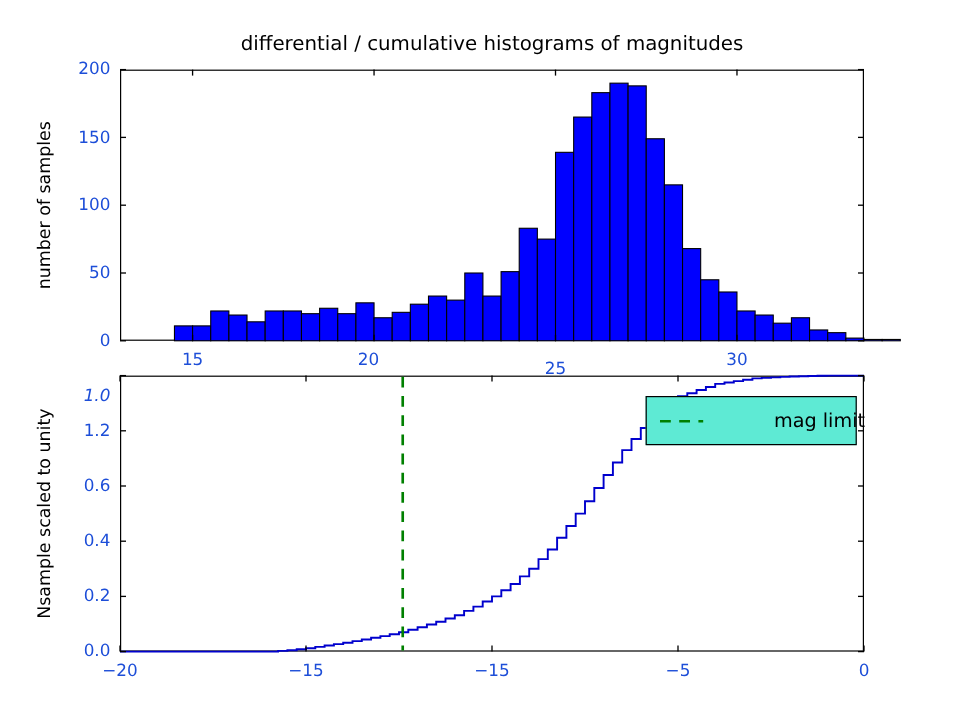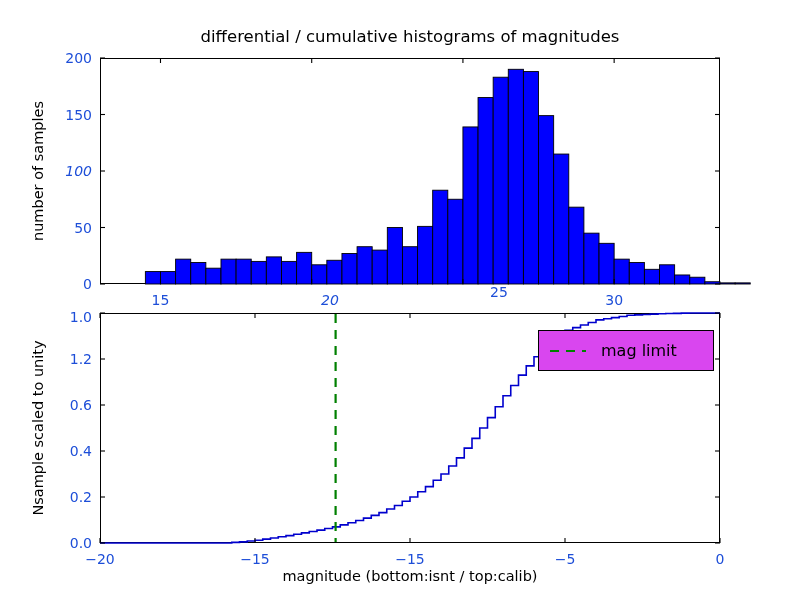--- a/index.html
+++ b/index.html
@@ -96,24 +96,25 @@
     transform: translateY(-50%);
   }
   .tick-label.x {
     text-align: right;
     transform: translateX(-50%);
   }
   .legend-box {
     position: absolute;
     box-sizing: border-box;
     border: 1.3px solid #000000;
-    background: #d946ef;
+    background: #5eead4;
     display: flex;
     align-items: center;
     padding: 0 10px;
+    gap: 44px;
   }
   #legend-bottom {
     left: 538px;
     top: 330px;
     width: 176px;
     height: 41px;
   }
   .legend-swatch {
     width: 38px;
     height: 14px;
@@ -220,43 +221,42 @@
       <line x1="100" y1="405" x2="105" y2="405" stroke="#000" stroke-width="1.1"></line>
       <line x1="720" y1="405" x2="715" y2="405" stroke="#000" stroke-width="1.1"></line>
       <line x1="100" y1="359" x2="105" y2="359" stroke="#000" stroke-width="1.1"></line>
       <line x1="720" y1="359" x2="715" y2="359" stroke="#000" stroke-width="1.1"></line>
       <line x1="100" y1="313" x2="105" y2="313" stroke="#000" stroke-width="1.1"></line>
       <line x1="720" y1="313" x2="715" y2="313" stroke="#000" stroke-width="1.1"></line>
     </svg>
 
   <div class="ylabel" id="ylabel-top">number of samples</div>
   <div class="ylabel" id="ylabel-bottom">Nsample scaled to unity</div>
-  <div class="xlabel" id="xlabel-bottom">magnitude (bottom:isnt / top:calib)</div>
 
   <div id="tick-layer">
       <div class="tick-label x" style="left: 160.488px; top: 292px;">15</div>
-      <div class="tick-label x" style="left: 330px; top: 292px; font-style: italic;">20</div>
-      <div class="tick-label x" style="left: 462.927px; top: 284px; margin-left: 36px;">25</div>
+      <div class="tick-label x" style="left: 307px; top: 292px;">20</div>
+      <div class="tick-label x" style="left: 462.927px; top: 300px;">25</div>
       <div class="tick-label x" style="left: 614.146px; top: 292px;">30</div>
       <div class="tick-label y" style="left: 48px; top: 284px; width: 44px;">0</div>
       <div class="tick-label y" style="left: 48px; top: 227.5px; width: 44px;">50</div>
-      <div class="tick-label y" style="left: 48px; top: 171px; width: 44px; font-style: italic;">100</div>
+      <div class="tick-label y" style="left: 48px; top: 171px; width: 44px;">100</div>
       <div class="tick-label y" style="left: 48px; top: 114.5px; width: 44px;">150</div>
       <div class="tick-label y" style="left: 48px; top: 58px; width: 44px;">200</div>
       <div class="tick-label x" style="left: 100px; top: 551px;">−20</div>
       <div class="tick-label x" style="left: 255px; top: 551px;">−15</div>
       <div class="tick-label x" style="left: 410px; top: 551px;">−15</div>
       <div class="tick-label x" style="left: 565px; top: 551px;">−5</div>
       <div class="tick-label x" style="left: 720px; top: 551px;">0</div>
       <div class="tick-label y" style="left: 48px; top: 543px; width: 44px;">0.0</div>
       <div class="tick-label y" style="left: 48px; top: 497px; width: 44px;">0.2</div>
       <div class="tick-label y" style="left: 48px; top: 451px; width: 44px; text-align: right;">0.4</div>
       <div class="tick-label y" style="left: 48px; top: 405px; width: 44px;">0.6</div>
       <div class="tick-label y" style="left: 48px; top: 359px; width: 44px;">1.2</div>
-      <div class="tick-label y" style="left: 48px; top: 317px; width: 44px;">1.0</div>
+      <div class="tick-label y" style="left: 48px; top: 330px; width: 44px; font-style: italic;">1.0</div>
     </div>
 
   <div class="legend-box" id="legend-bottom">
     <svg class="legend-swatch" viewBox="0 0 38 14">
       <line x1="1" y1="7" x2="37" y2="7" stroke="#008000" stroke-width="2.2" stroke-dasharray="9,7"></line>
     </svg>
     <span class="legend-text">mag limit</span>
   </div>
 
 </div>

